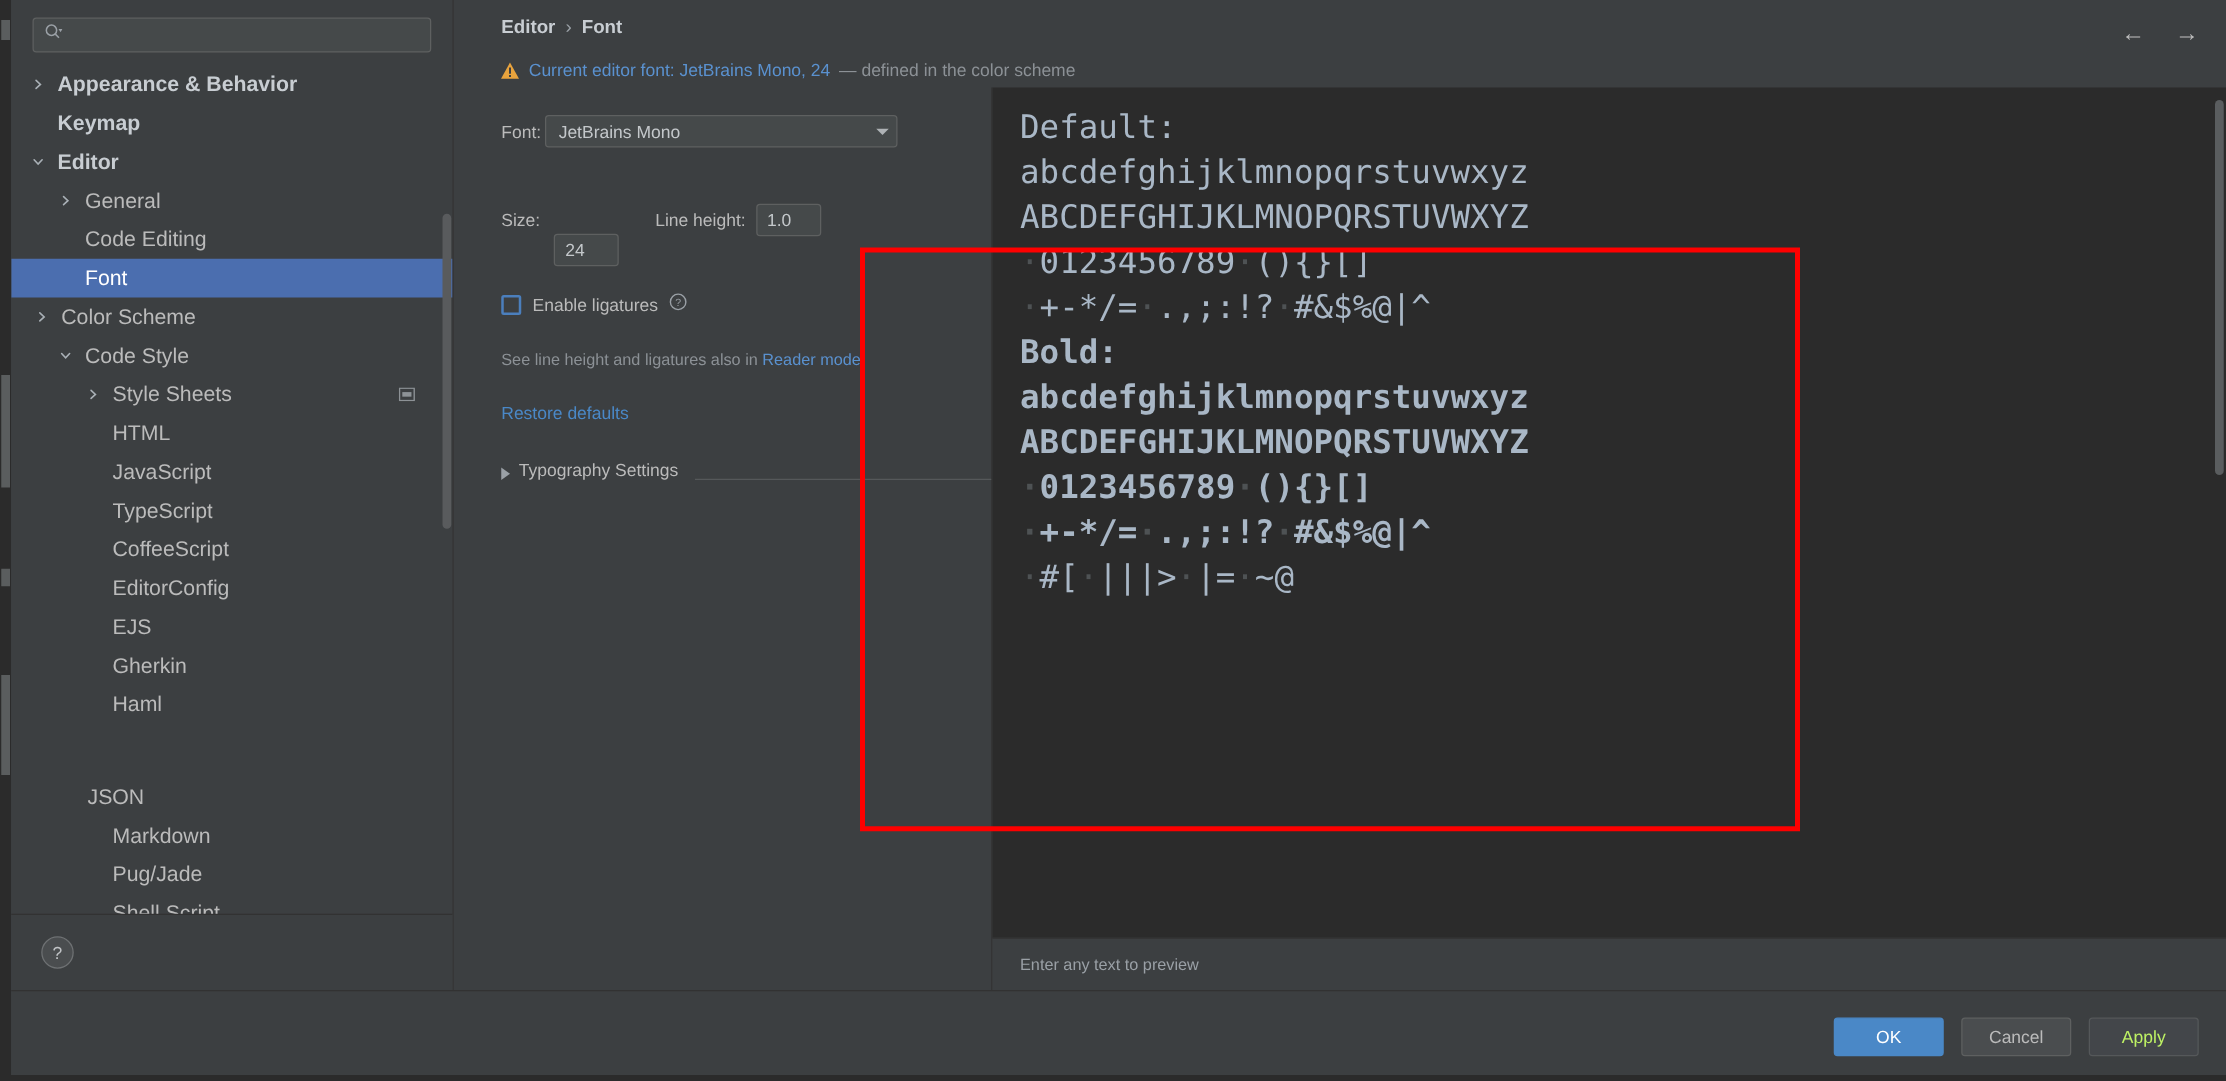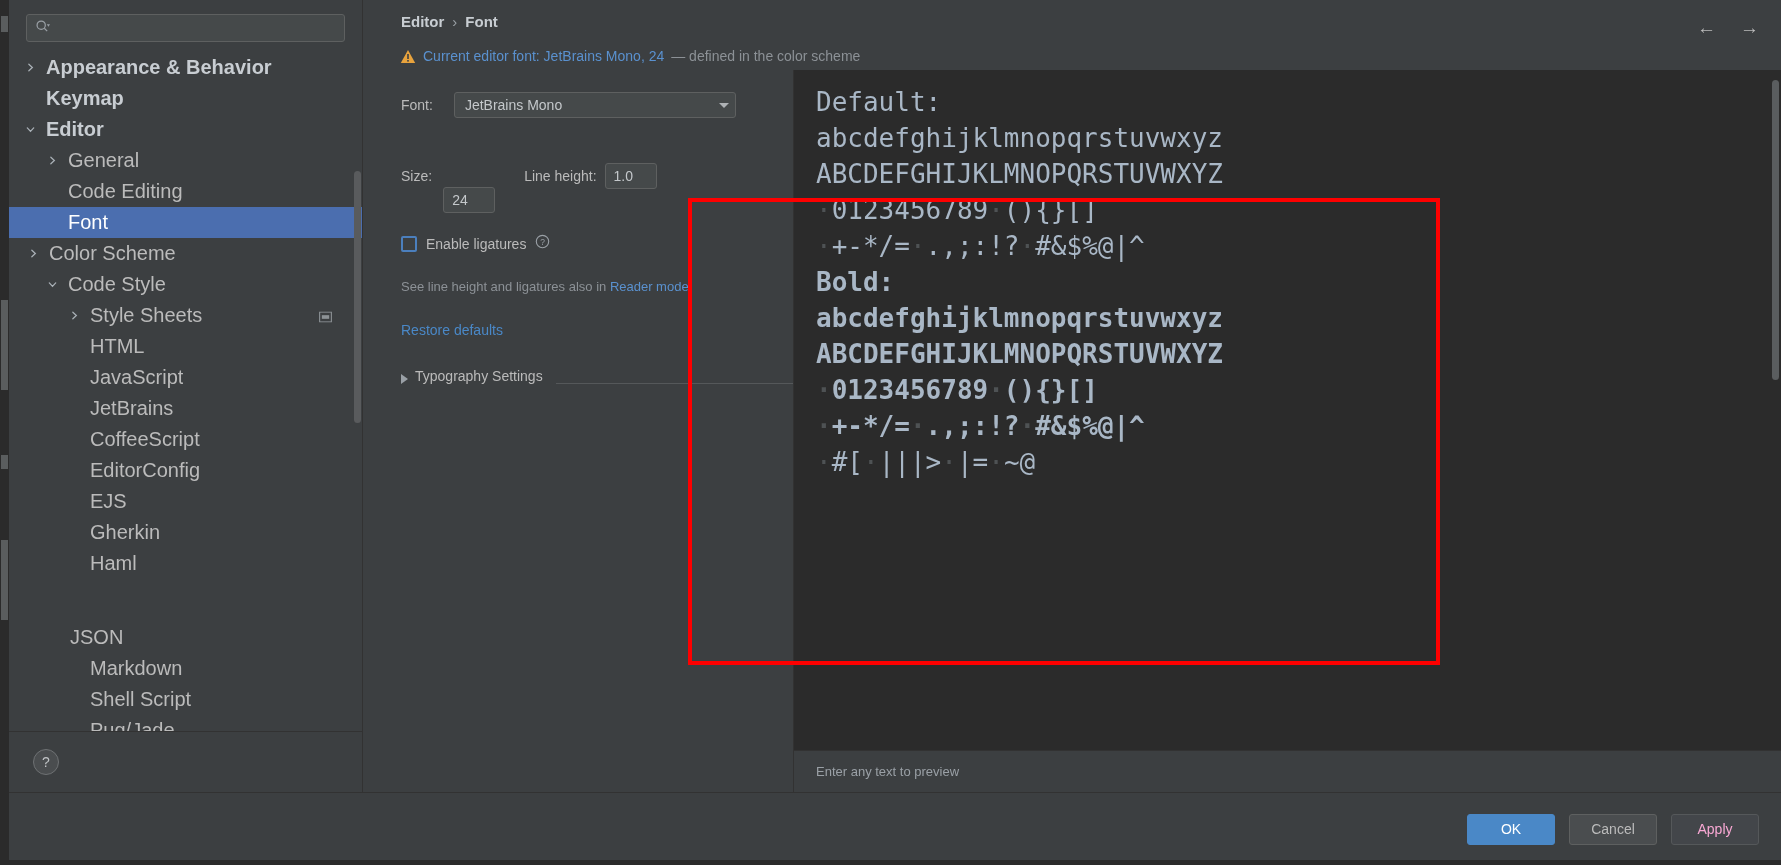--- a/index.html
+++ b/index.html
@@ -50,21 +50,21 @@
     flex: 1; background: transparent; border: none; outline: none;
     color: #bbbbbb; font-size: 13px; font-family: "Liberation Sans", sans-serif;
     margin-left: 4px;
   }
   .tree {
     flex: 1; overflow: hidden; position: relative;
     padding-top: 4px;
   }
   .tree-item {
     height: 31px; display: flex; align-items: center;
-    color: #bbbbbb; font-size: 20px; white-space: nowrap;
+    color: #bbbbbb; font-size: 17px; white-space: nowrap;
     padding-right: 8px;
     position: relative;
   }
   .tree-item.selected { background: #4b6eaf; color: #ffffff; }
   .tree-item.bold { font-weight: bold; color: #c8cdd2; }
   .arrow {
     width: 14px; height: 14px; flex: 0 0 auto;
     display: flex; align-items: center; justify-content: center;
     color: #a9b0b6;
   }
@@ -128,21 +128,21 @@
     width: 430px; padding: 22px 0 0 38px;
     position: relative;
   }
   .row { display: flex; align-items: center; margin-bottom: 21px; }
   .lbl { color: #bbbbbb; font-size: 14px; }
   .combo {
     width: 282px; height: 26px; background: #45494a;
     border: 1px solid #5e6060; border-radius: 3px;
     display: flex; align-items: center; justify-content: space-between;
     padding: 0 6px 0 10px; color: #c4c8cb; font-size: 14px;
-    margin-left: 21px;
+    margin-left: 3px;
   }
   .caret { width: 0; height: 0; border-left: 5px solid transparent;
            border-right: 5px solid transparent; border-top: 5px solid #aeb2b5; }
   .txtfield {
     background: #45494a; border: 1px solid #5e6060; border-radius: 3px;
     height: 26px; color: #c4c8cb; font-size: 14px;
     padding: 0 8px; display: flex; align-items: center;
   }
   .sz { width: 52px; margin-left: 11px; margin-top: 48px; }
   .lh { width: 52px; margin-left: 8px; }
@@ -208,21 +208,21 @@
     display: flex; align-items: center; justify-content: flex-end;
     padding-right: 22px; gap: 14px; position: relative;
   }
   .btn {
     min-width: 88px; height: 31px; border-radius: 3px;
     display: flex; align-items: center; justify-content: center;
     font-size: 14px; padding: 0 14px;
   }
   .btn.primary { background: #4a88c7; color: #ffffff; border: 1px solid #4a88c7; }
   .btn.normal { background: #4a4d4f; color: #bbbbbb; border: 1px solid #5e6060; }
-  .btn.disabled { background: #43464a; color: #f9a8d4; border: 1px solid #55585a; }
+  .btn.disabled { background: #43464a; color: #bef264; border: 1px solid #55585a; }
 
   .watermark {
     position: absolute; right: 22px; bottom: 16px;
     color: #c9ccd0; font-size: 21px;
     font-family: "DejaVu Sans", sans-serif;
     white-space: nowrap; pointer-events: none;
   }
 
   .bottom-edge {
     position: absolute; left: 0; bottom: 0; width: 1781px; height: 5px;
@@ -326,21 +326,21 @@
             <div class="tree-item" style="padding-left: 58px;">
               <span class="arrow spacer"></span>
               <span class="tree-label" style="margin-left: 9px;">HTML</span>
             </div>
             <div class="tree-item" style="padding-left: 58px;">
               <span class="arrow spacer"></span>
               <span class="tree-label" style="margin-left: 9px;">JavaScript</span>
             </div>
             <div class="tree-item" style="padding-left: 58px;">
               <span class="arrow spacer"></span>
-              <span class="tree-label" style="margin-left: 9px;">JetBrains</span>
+              <span class="tree-label" style="margin-left: 9px;">TypeScript</span>
             </div>
             <div class="tree-item" style="padding-left: 58px;">
               <span class="arrow spacer"></span>
               <span class="tree-label" style="margin-left: 9px;">CoffeeScript</span>
             </div>
             <div class="tree-item" style="padding-left: 58px;">
               <span class="arrow spacer"></span>
               <span class="tree-label" style="margin-left: 9px;">EditorConfig</span>
             </div>
             <div class="tree-item" style="padding-left: 58px;">
@@ -358,25 +358,25 @@
             <div class="tree-item" style="padding-left: 38px; margin-top: 43px;">
               <span class="arrow spacer"></span>
               <span class="tree-label" style="margin-left: 9px;">JSON</span>
             </div>
             <div class="tree-item" style="padding-left: 58px;">
               <span class="arrow spacer"></span>
               <span class="tree-label" style="margin-left: 9px;">Markdown</span>
             </div>
             <div class="tree-item" style="padding-left: 58px;">
               <span class="arrow spacer"></span>
+              <span class="tree-label" style="margin-left: 9px;">Pug/Jade</span>
+            </div>
+            <div class="tree-item" style="padding-left: 58px;">
+              <span class="arrow spacer"></span>
               <span class="tree-label" style="margin-left: 9px;">Shell Script</span>
-            </div>
-            <div class="tree-item" style="padding-left: 58px;">
-              <span class="arrow spacer"></span>
-              <span class="tree-label" style="margin-left: 9px;">Pug/Jade</span>
             </div>
             <div class="tree-item" style="padding-left: 58px; align-items: flex-end;">
               <span class="arrow spacer"></span>
               <span class="tree-label" style="margin-left: 9px;">Vue template</span>
             </div>
           </div>
 
         <div class="side-scroll" style="height:628px;">
           <div class="thumb" style="top:125px;height:252px;"></div>
         </div>

